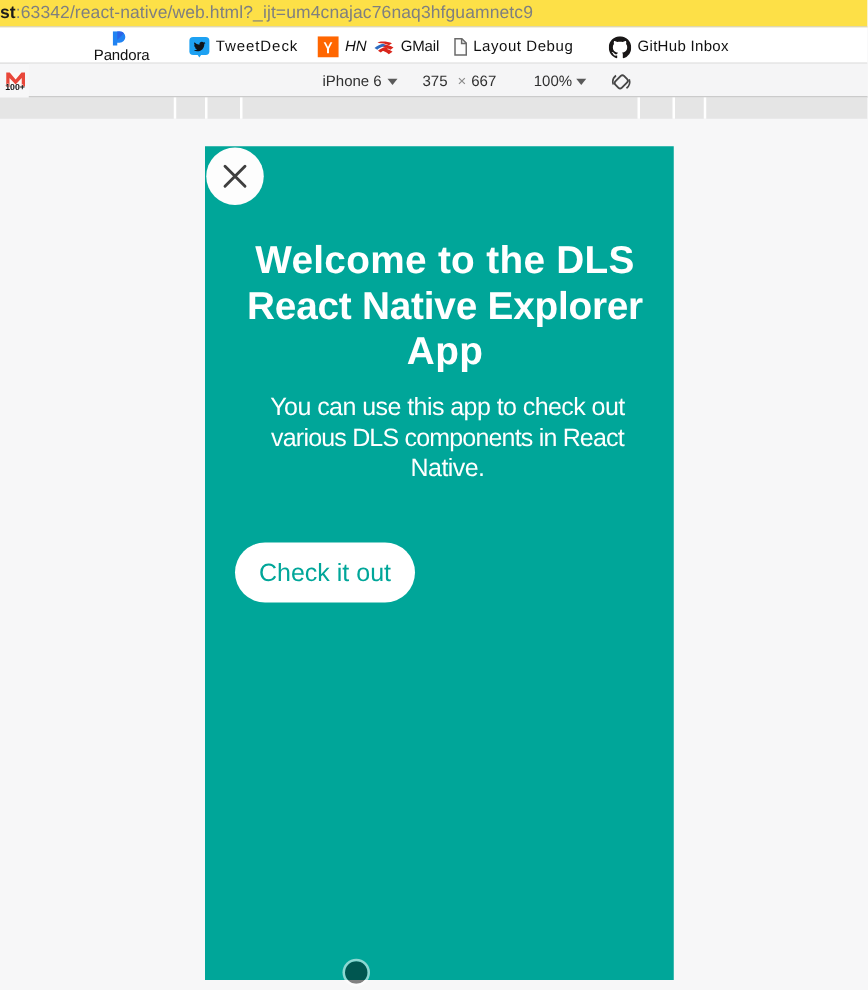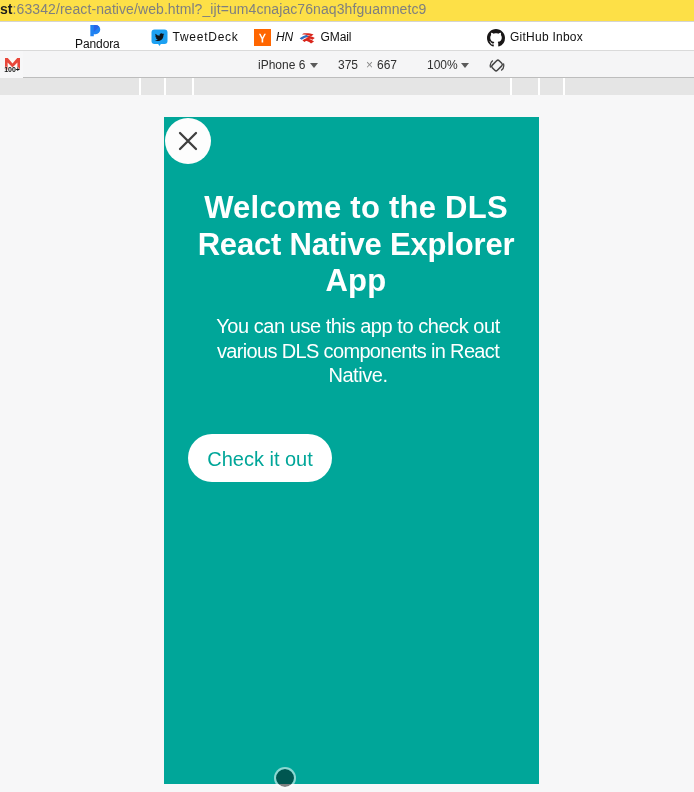--- a/index.html
+++ b/index.html
@@ -79,20 +79,27 @@
           <path d="M4.2 1.6 C7 .9 12 1.4 14.6 2.6 L12.2 4.2 C9 2.8 6.4 2.3 3 2.4 Z" fill="#d9261c"></path>
           <path d="M6.8 3.4 C10 3.4 13.6 4.6 15.8 6 L13.4 7.8 C10.8 6 7.6 5 4.6 4.9 Z" fill="#d9261c"></path>
           <path d="M8.2 6.8 C10.6 7 13.2 8 15 9.4 L12 11.4 C10.2 9.8 8 8.6 5.4 8.2 Z" fill="#d9261c"></path>
           <path d="M0.6 6.4 C2.6 4.8 5.4 3.4 7.6 3 L9.8 4.4 C7.2 5 4.6 6.2 2.8 7.8 Z" fill="#2e6cc0"></path>
           <path d="M3.4 8.6 C5 7.2 7.4 6 9.4 5.6 L11.6 6.8 C9.4 7.4 7.2 8.6 5.6 10 Z" fill="#d9261c"></path>
         </g>
       </svg>
       <span class="bklabel">GMail</span>
     </span>
 
+    <span class="bk" style="left:362.5px;">
+      <svg width="11" height="15" viewBox="0 0 11 15" style="margin-top:1px;">
+        <path d="M1 1 H6.5 L10 4.5 V14 H1 Z" fill="#fdfdfd" stroke="#6a6a6a" stroke-width="1.2"></path>
+        <path d="M6.3 1.2 V4.7 H9.8" fill="none" stroke="#6a6a6a" stroke-width="1.2"></path>
+      </svg>
+      <span class="bklabel" style="letter-spacing:0.45px;">Layout Debug</span>
+    </span>
 
     <span class="bk" style="left:487px;">
       <svg width="18" height="18" viewBox="0 0 16 16" style="margin-top:1px;">
         <path fill="#191717" fill-rule="evenodd" d="M8 0C3.58 0 0 3.58 0 8c0 3.54 2.29 6.53 5.47 7.59.4.07.55-.17.55-.38 0-.19-.01-.82-.01-1.49-2.01.37-2.53-.49-2.69-.94-.09-.23-.48-.94-.82-1.13-.28-.15-.68-.52-.01-.53.63-.01 1.08.58 1.23.82.72 1.21 1.87.87 2.33.66.07-.52.28-.87.51-1.07-1.78-.2-3.64-.89-3.64-3.95 0-.87.31-1.59.82-2.15-.08-.2-.36-1.02.08-2.12 0 0 .67-.21 2.2.82.64-.18 1.32-.27 2-.27s1.36.09 2 .27c1.53-1.04 2.2-.82 2.2-.82.44 1.1.16 1.92.08 2.12.51.56.82 1.27.82 2.15 0 3.07-1.87 3.75-3.65 3.95.29.25.54.73.54 1.48 0 1.07-.01 1.93-.01 2.2 0 .21.15.46.55.38A8.01 8.01 0 0 0 16 8c0-4.42-3.58-8-8-8z"></path>
       </svg>
       <span class="bklabel" style="letter-spacing:0.25px;">GitHub Inbox</span>
     </span>
 
   </div>
 

